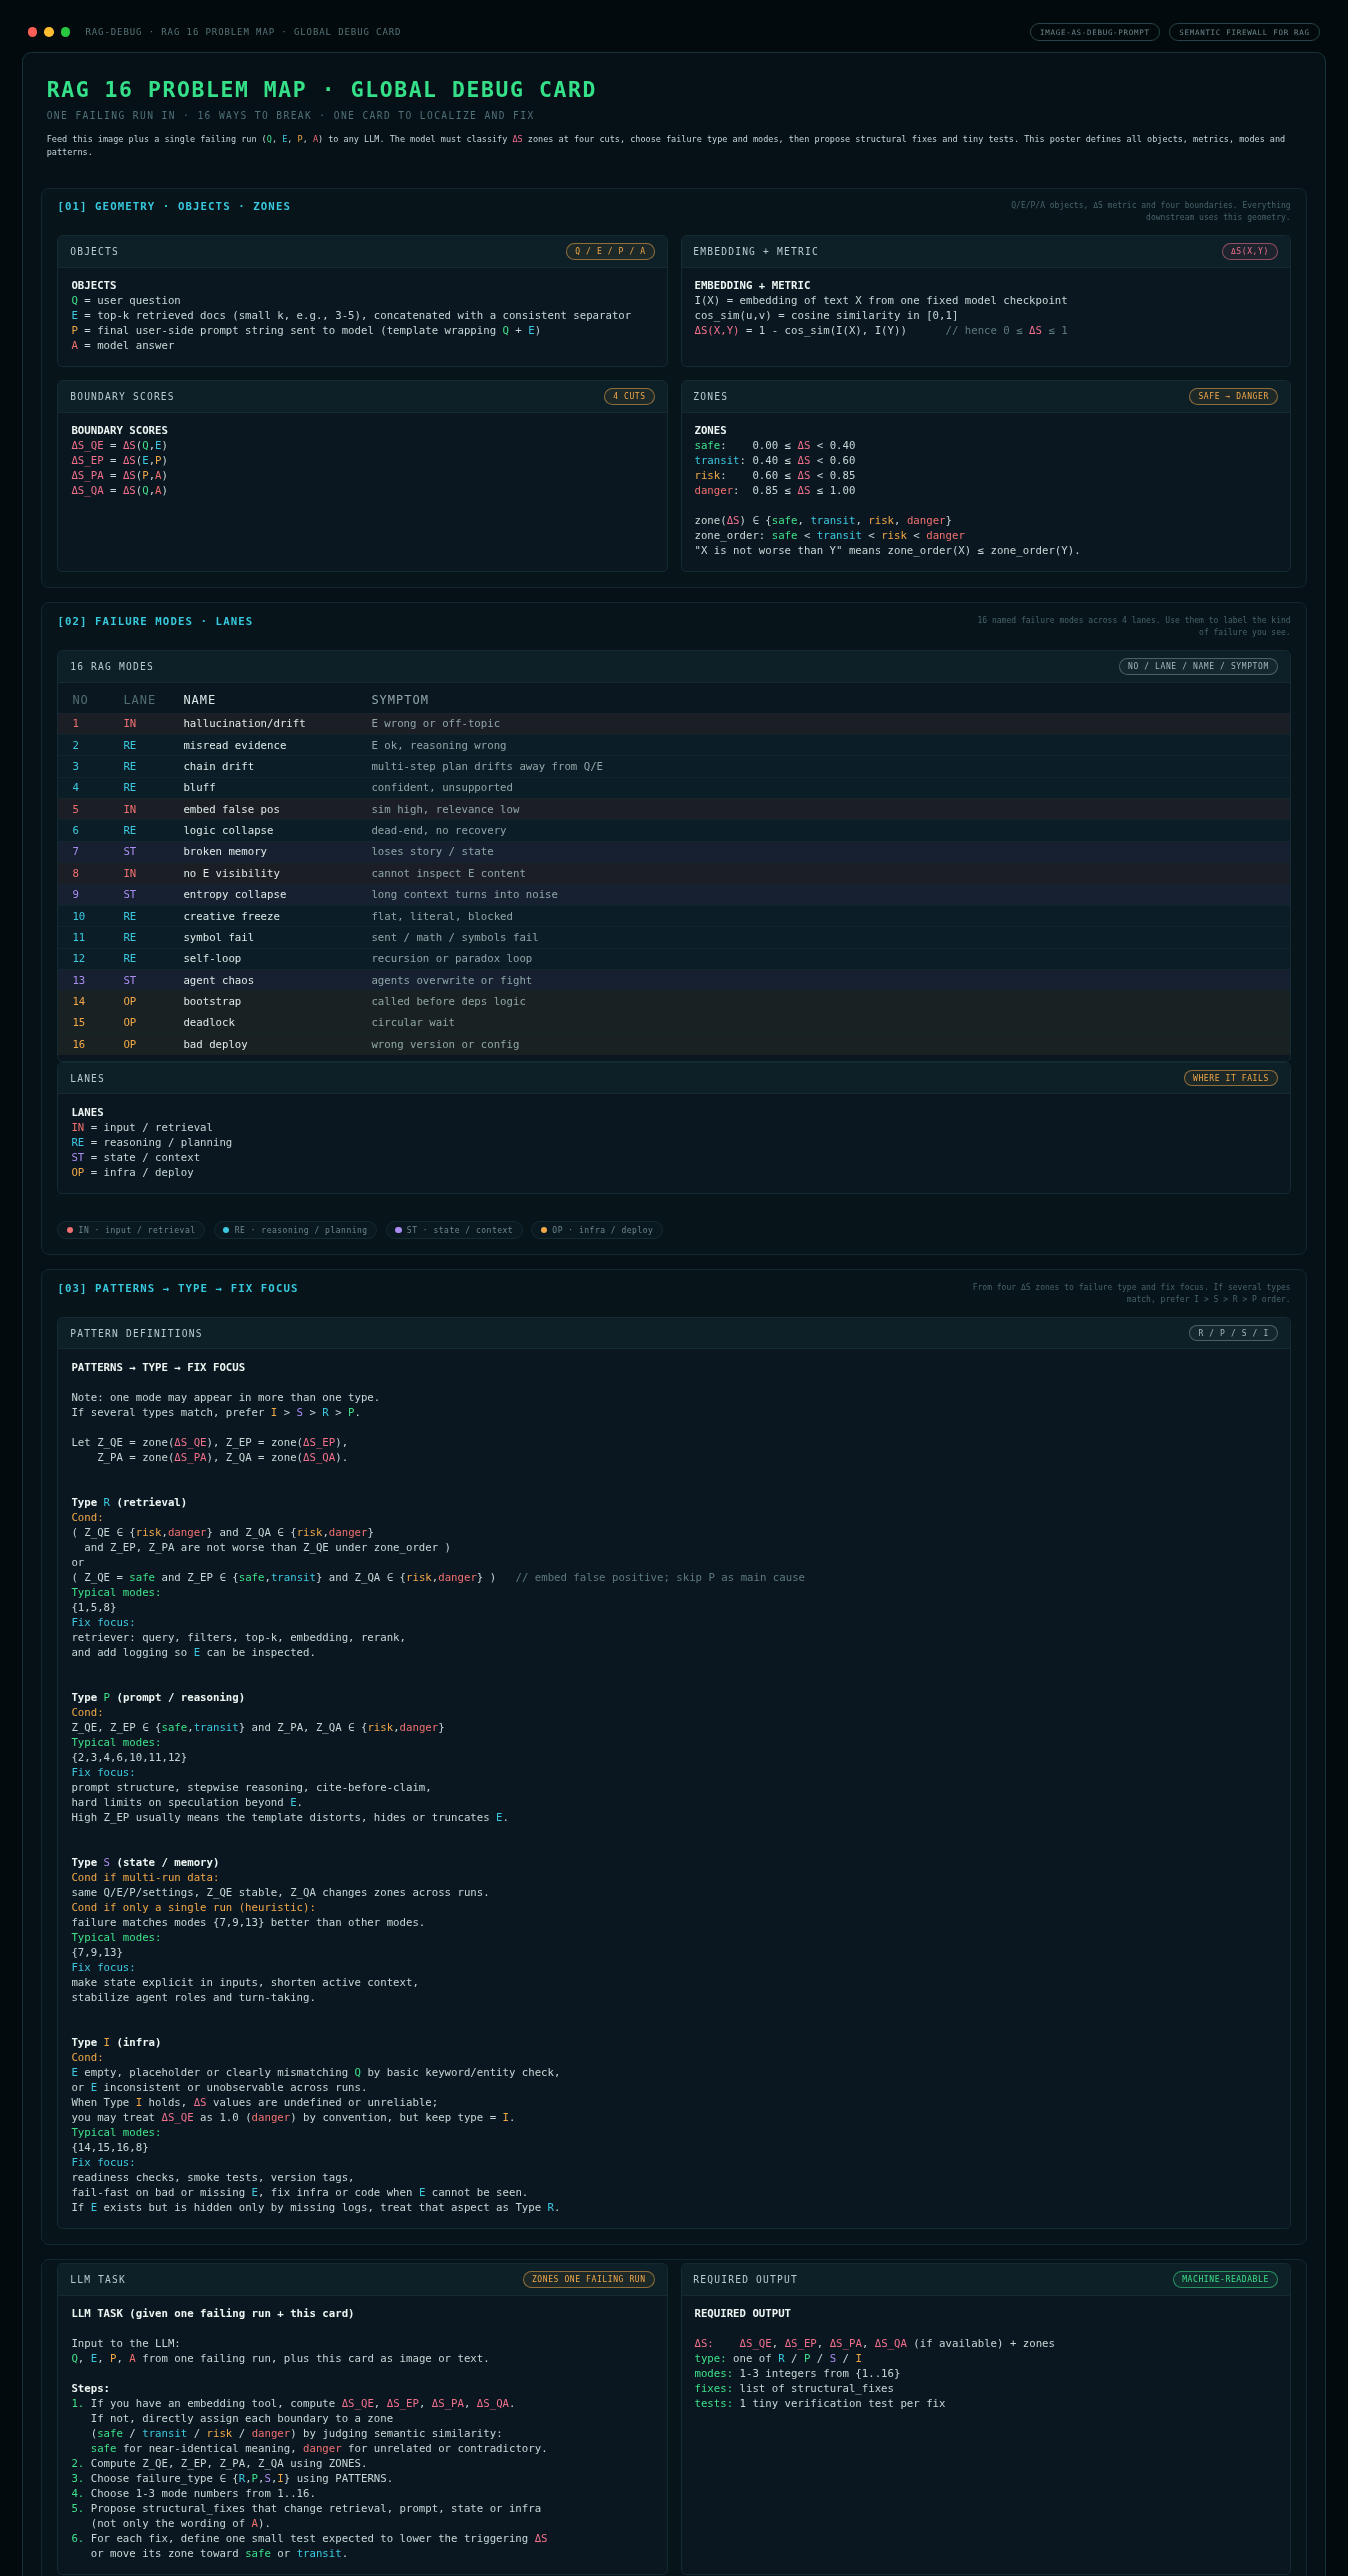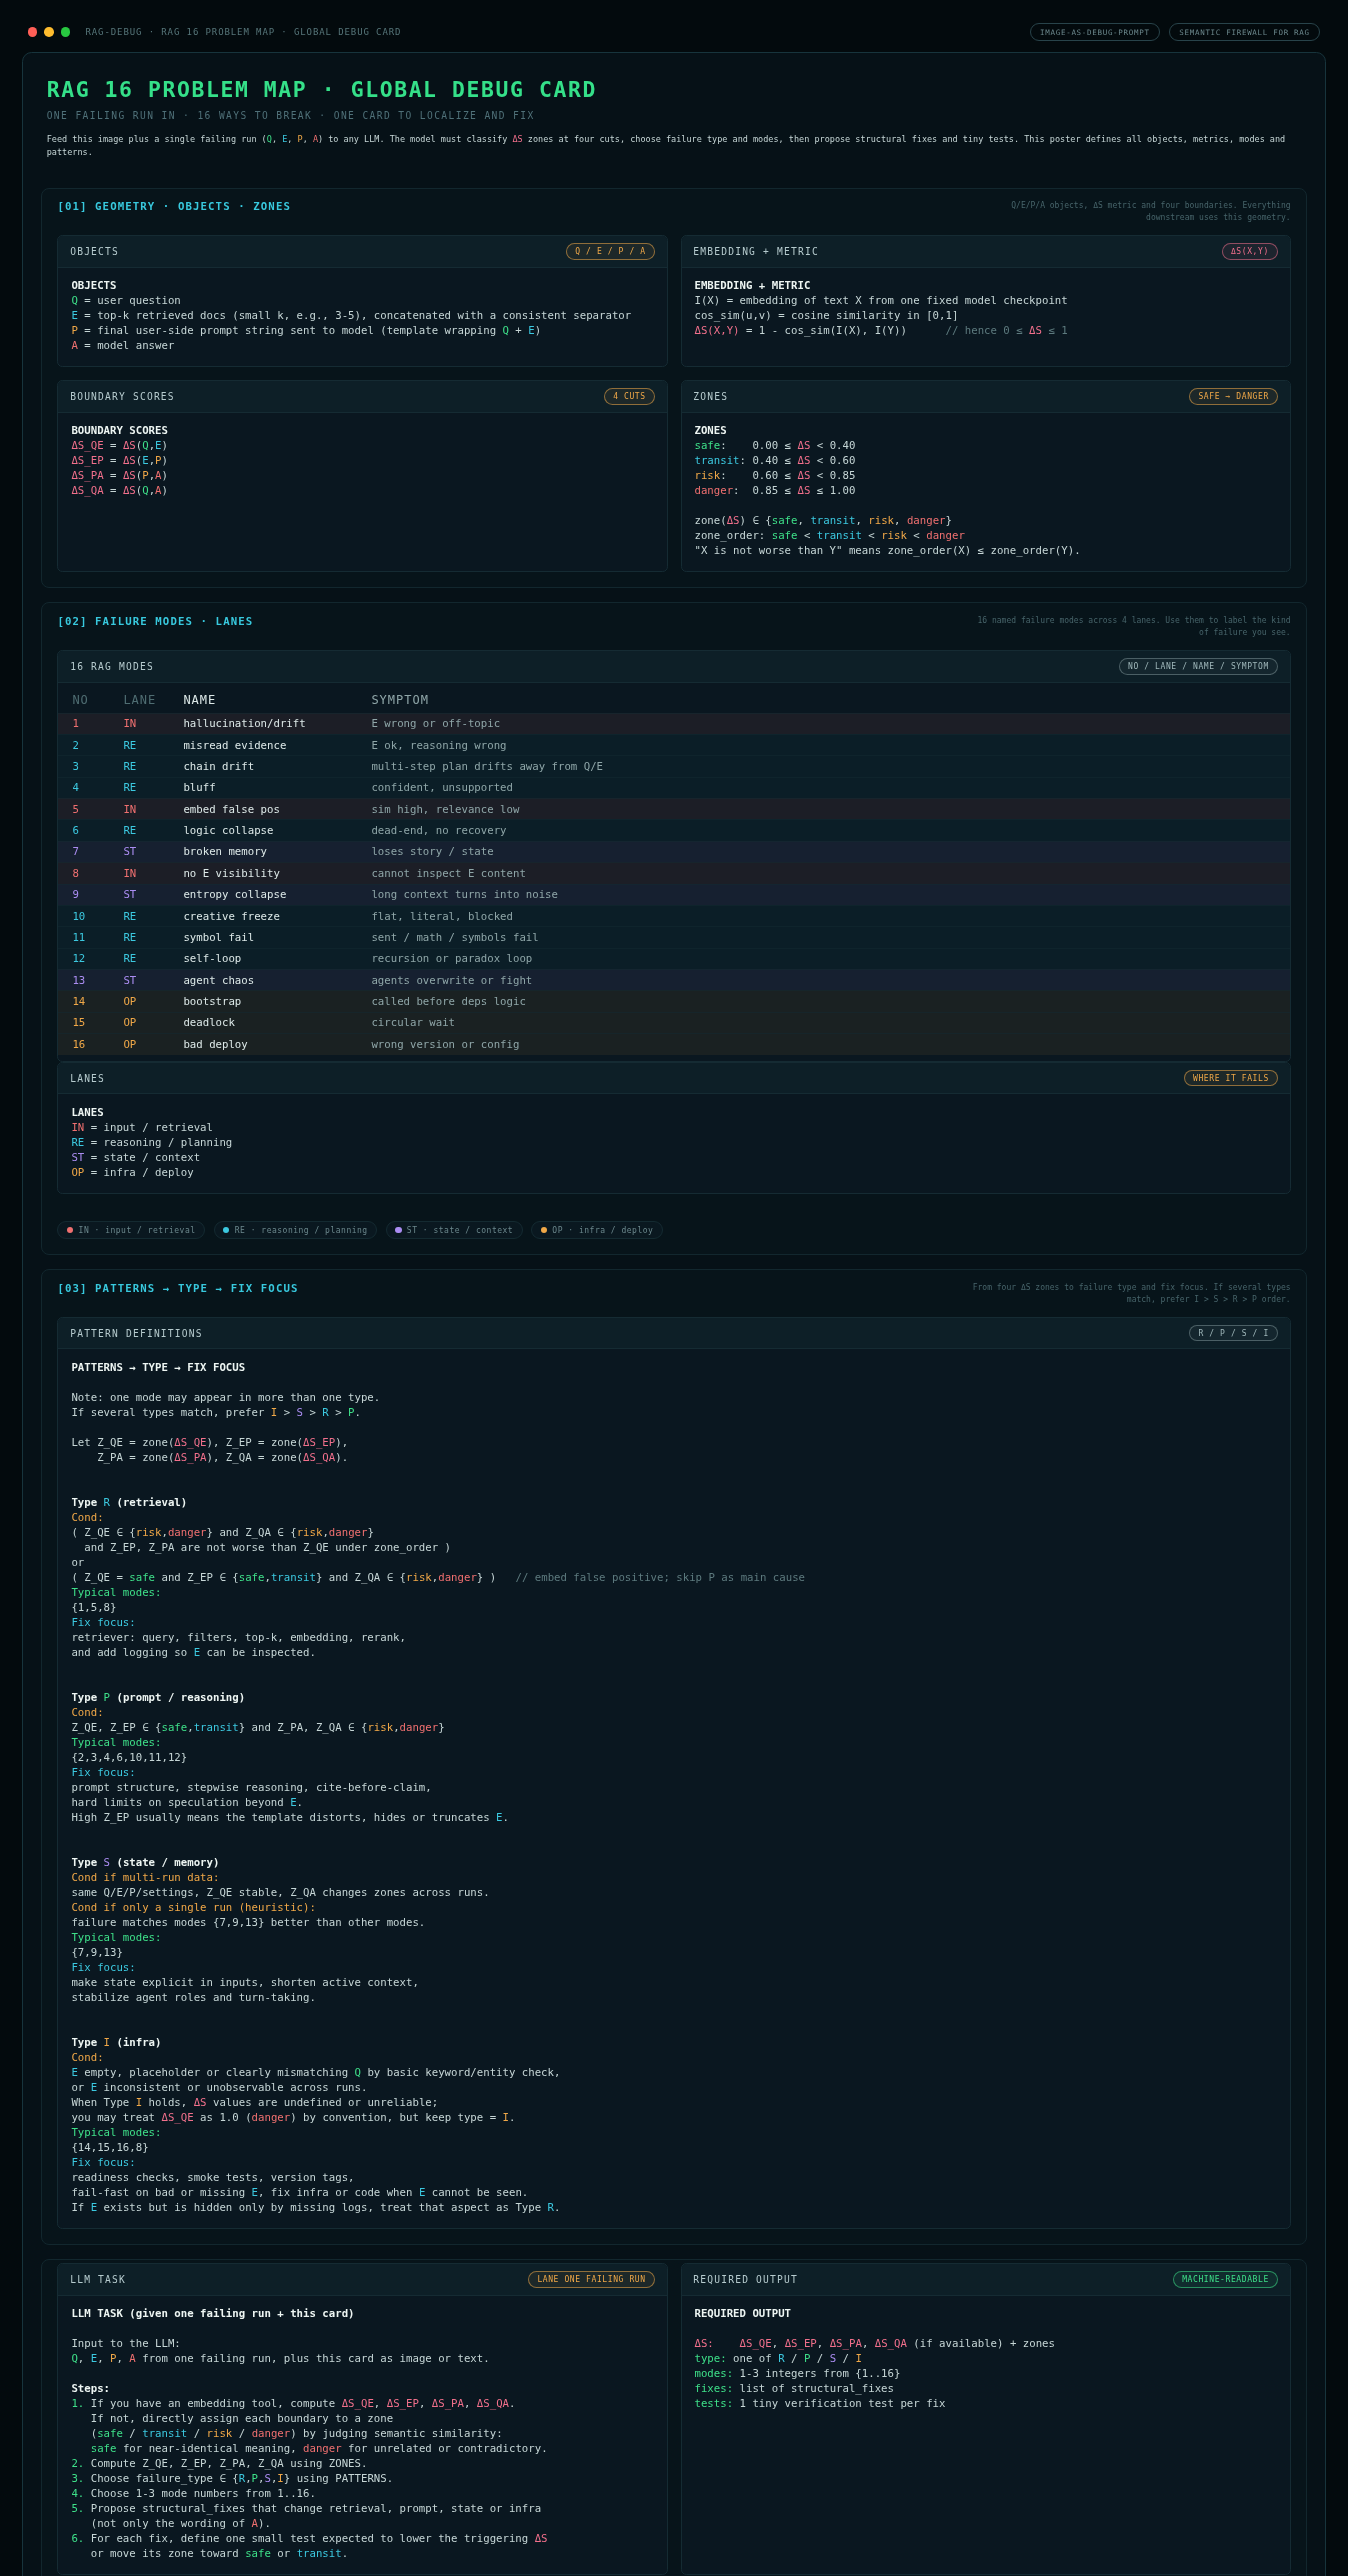--- a/index.html
+++ b/index.html
@@ -305,21 +305,21 @@
           <div class="code"><div class="ln"><span class="sg-w">PATTERNS → TYPE → FIX FOCUS</span></div><div class="ln">&nbsp;</div><div class="ln"><span class="sg-t">Note: one mode may appear in more than one type.</span></div><div class="ln"><span class="sg-t">If several types match, prefer </span><span class="sg-o">I</span><span class="sg-t"> &gt; </span><span class="sg-p">S</span><span class="sg-t"> &gt; </span><span class="sg-c">R</span><span class="sg-t"> &gt; </span><span class="sg-g">P</span><span class="sg-t">.</span></div><div class="ln">&nbsp;</div><div class="ln"><span class="sg-t">Let Z_QE = zone(</span><span class="sg-d">ΔS_QE</span><span class="sg-t">), Z_EP = zone(</span><span class="sg-d">ΔS_EP</span><span class="sg-t">),</span></div><div class="ln"><span class="sg-t">    Z_PA = zone(</span><span class="sg-d">ΔS_PA</span><span class="sg-t">), Z_QA = zone(</span><span class="sg-d">ΔS_QA</span><span class="sg-t">).</span></div><div class="ln">&nbsp;</div><div class="ln">&nbsp;</div><div class="ln"><span class="sg-w">Type </span><span class="sg-c">R</span><span class="sg-w"> (retrieval)</span></div><div class="ln"><span class="sg-o">Cond:</span></div><div class="ln"><span class="sg-t">( Z_QE ∈ {</span><span class="sg-o">risk</span><span class="sg-t">,</span><span class="sg-r">danger</span><span class="sg-t">} and Z_QA ∈ {</span><span class="sg-o">risk</span><span class="sg-t">,</span><span class="sg-r">danger</span><span class="sg-t">}</span></div><div class="ln"><span class="sg-t">  and Z_EP, Z_PA are not worse than Z_QE under zone_order )</span></div><div class="ln"><span class="sg-t">or</span></div><div class="ln"><span class="sg-t">( Z_QE = </span><span class="sg-g">safe</span><span class="sg-t"> and Z_EP ∈ {</span><span class="sg-g">safe</span><span class="sg-t">,</span><span class="sg-c">transit</span><span class="sg-t">} and Z_QA ∈ {</span><span class="sg-o">risk</span><span class="sg-t">,</span><span class="sg-r">danger</span><span class="sg-t">} )   </span><span class="sg-m">// embed false positive; skip P as main cause</span></div><div class="ln"><span class="sg-g">Typical modes:</span></div><div class="ln"><span class="sg-t">{1,5,8}</span></div><div class="ln"><span class="sg-c">Fix focus:</span></div><div class="ln"><span class="sg-t">retriever: query, filters, top-k, embedding, rerank,</span></div><div class="ln"><span class="sg-t">and add logging so </span><span class="sg-c">E</span><span class="sg-t"> can be inspected.</span></div><div class="ln">&nbsp;</div><div class="ln">&nbsp;</div><div class="ln"><span class="sg-w">Type </span><span class="sg-g">P</span><span class="sg-w"> (prompt / reasoning)</span></div><div class="ln"><span class="sg-o">Cond:</span></div><div class="ln"><span class="sg-t">Z_QE, Z_EP ∈ {</span><span class="sg-g">safe</span><span class="sg-t">,</span><span class="sg-c">transit</span><span class="sg-t">} and Z_PA, Z_QA ∈ {</span><span class="sg-o">risk</span><span class="sg-t">,</span><span class="sg-r">danger</span><span class="sg-t">}</span></div><div class="ln"><span class="sg-g">Typical modes:</span></div><div class="ln"><span class="sg-t">{2,3,4,6,10,11,12}</span></div><div class="ln"><span class="sg-c">Fix focus:</span></div><div class="ln"><span class="sg-t">prompt structure, stepwise reasoning, cite-before-claim,</span></div><div class="ln"><span class="sg-t">hard limits on speculation beyond </span><span class="sg-c">E</span><span class="sg-t">.</span></div><div class="ln"><span class="sg-t">High Z_EP usually means the template distorts, hides or truncates </span><span class="sg-c">E</span><span class="sg-t">.</span></div><div class="ln">&nbsp;</div><div class="ln">&nbsp;</div><div class="ln"><span class="sg-w">Type </span><span class="sg-p">S</span><span class="sg-w"> (state / memory)</span></div><div class="ln"><span class="sg-o">Cond if multi-run data:</span></div><div class="ln"><span class="sg-t">same Q/E/P/settings, Z_QE stable, Z_QA changes zones across runs.</span></div><div class="ln"><span class="sg-o">Cond if only a single run (heuristic):</span></div><div class="ln"><span class="sg-t">failure matches modes {7,9,13} better than other modes.</span></div><div class="ln"><span class="sg-g">Typical modes:</span></div><div class="ln"><span class="sg-t">{7,9,13}</span></div><div class="ln"><span class="sg-c">Fix focus:</span></div><div class="ln"><span class="sg-t">make state explicit in inputs, shorten active context,</span></div><div class="ln"><span class="sg-t">stabilize agent roles and turn-taking.</span></div><div class="ln">&nbsp;</div><div class="ln">&nbsp;</div><div class="ln"><span class="sg-w">Type </span><span class="sg-o">I</span><span class="sg-w"> (infra)</span></div><div class="ln"><span class="sg-o">Cond:</span></div><div class="ln"><span class="sg-c">E</span><span class="sg-t"> empty, placeholder or clearly mismatching </span><span class="sg-g">Q</span><span class="sg-t"> by basic keyword/entity check,</span></div><div class="ln"><span class="sg-t">or </span><span class="sg-c">E</span><span class="sg-t"> inconsistent or unobservable across runs.</span></div><div class="ln"><span class="sg-t">When Type </span><span class="sg-o">I</span><span class="sg-t"> holds, </span><span class="sg-d">ΔS</span><span class="sg-t"> values are undefined or unreliable;</span></div><div class="ln"><span class="sg-t">you may treat </span><span class="sg-d">ΔS_QE</span><span class="sg-t"> as 1.0 (</span><span class="sg-r">danger</span><span class="sg-t">) by convention, but keep type = </span><span class="sg-o">I</span><span class="sg-t">.</span></div><div class="ln"><span class="sg-g">Typical modes:</span></div><div class="ln"><span class="sg-t">{14,15,16,8}</span></div><div class="ln"><span class="sg-c">Fix focus:</span></div><div class="ln"><span class="sg-t">readiness checks, smoke tests, version tags,</span></div><div class="ln"><span class="sg-t">fail-fast on bad or missing </span><span class="sg-c">E</span><span class="sg-t">, fix infra or code when </span><span class="sg-c">E</span><span class="sg-t"> cannot be seen.</span></div><div class="ln"><span class="sg-t">If </span><span class="sg-c">E</span><span class="sg-t"> exists but is hidden only by missing logs, treat that aspect as Type </span><span class="sg-c">R</span><span class="sg-t">.</span></div></div>
         </div>
       </div>
     </section>
 
     <section class="sec">
       <div class="sec-body grid2">
         <div class="panel">
           <div class="panel-head">
             <div class="panel-title">LLM TASK</div>
-            <div class="badge badge-o">LANE ONE FAILING RUN</div>
+            <div class="badge badge-o">ZONES ONE FAILING RUN</div>
           </div>
           <div class="code"><div class="ln"><span class="sg-w">LLM TASK (given one failing run + this card)</span></div><div class="ln">&nbsp;</div><div class="ln"><span class="sg-t">Input to the LLM:</span></div><div class="ln"><span class="sg-g">Q</span><span class="sg-t">, </span><span class="sg-c">E</span><span class="sg-t">, </span><span class="sg-o">P</span><span class="sg-t">, </span><span class="sg-r">A</span><span class="sg-t"> from one failing run, plus this card as image or text.</span></div><div class="ln">&nbsp;</div><div class="ln"><span class="sg-w">Steps:</span></div><div class="ln"><span class="sg-g">1.</span><span class="sg-t"> If you have an embedding tool, compute </span><span class="sg-d">ΔS_QE</span><span class="sg-t">, </span><span class="sg-d">ΔS_EP</span><span class="sg-t">, </span><span class="sg-d">ΔS_PA</span><span class="sg-t">, </span><span class="sg-d">ΔS_QA</span><span class="sg-t">.</span></div><div class="ln"><span class="sg-t">   If not, directly assign each boundary to a zone</span></div><div class="ln"><span class="sg-t">   (</span><span class="sg-g">safe</span><span class="sg-t"> / </span><span class="sg-c">transit</span><span class="sg-t"> / </span><span class="sg-o">risk</span><span class="sg-t"> / </span><span class="sg-r">danger</span><span class="sg-t">) by judging semantic similarity:</span></div><div class="ln"><span class="sg-t">   </span><span class="sg-g">safe</span><span class="sg-t"> for near-identical meaning, </span><span class="sg-r">danger</span><span class="sg-t"> for unrelated or contradictory.</span></div><div class="ln"><span class="sg-g">2.</span><span class="sg-t"> Compute Z_QE, Z_EP, Z_PA, Z_QA using ZONES.</span></div><div class="ln"><span class="sg-g">3.</span><span class="sg-t"> Choose failure_type ∈ {</span><span class="sg-c">R</span><span class="sg-t">,</span><span class="sg-g">P</span><span class="sg-t">,</span><span class="sg-p">S</span><span class="sg-t">,</span><span class="sg-o">I</span><span class="sg-t">} using PATTERNS.</span></div><div class="ln"><span class="sg-g">4.</span><span class="sg-t"> Choose 1-3 mode numbers from 1..16.</span></div><div class="ln"><span class="sg-g">5.</span><span class="sg-t"> Propose structural_fixes that change retrieval, prompt, state or infra</span></div><div class="ln"><span class="sg-t">   (not only the wording of </span><span class="sg-r">A</span><span class="sg-t">).</span></div><div class="ln"><span class="sg-g">6.</span><span class="sg-t"> For each fix, define one small test expected to lower the triggering </span><span class="sg-d">ΔS</span></div><div class="ln"><span class="sg-t">   or move its zone toward </span><span class="sg-g">safe</span><span class="sg-t"> or </span><span class="sg-c">transit</span><span class="sg-t">.</span></div></div>
         </div>
         <div class="panel">
           <div class="panel-head">
             <div class="panel-title">REQUIRED OUTPUT</div>
             <div class="badge badge-g">MACHINE-READABLE</div>
           </div>
           <div class="code"><div class="ln"><span class="sg-w">REQUIRED OUTPUT</span></div><div class="ln">&nbsp;</div><div class="ln"><span class="sg-d">ΔS:</span><span class="sg-t">    </span><span class="sg-d">ΔS_QE</span><span class="sg-t">, </span><span class="sg-d">ΔS_EP</span><span class="sg-t">, </span><span class="sg-d">ΔS_PA</span><span class="sg-t">, </span><span class="sg-d">ΔS_QA</span><span class="sg-t"> (if available) + zones</span></div><div class="ln"><span class="sg-g">type:</span><span class="sg-t"> one of </span><span class="sg-c">R</span><span class="sg-t"> / </span><span class="sg-g">P</span><span class="sg-t"> / </span><span class="sg-p">S</span><span class="sg-t"> / </span><span class="sg-o">I</span></div><div class="ln"><span class="sg-g">modes:</span><span class="sg-t"> 1-3 integers from {1..16}</span></div><div class="ln"><span class="sg-g">fixes:</span><span class="sg-t"> list of structural_fixes</span></div><div class="ln"><span class="sg-g">tests:</span><span class="sg-t"> 1 tiny verification test per fix</span></div></div>
         </div>

